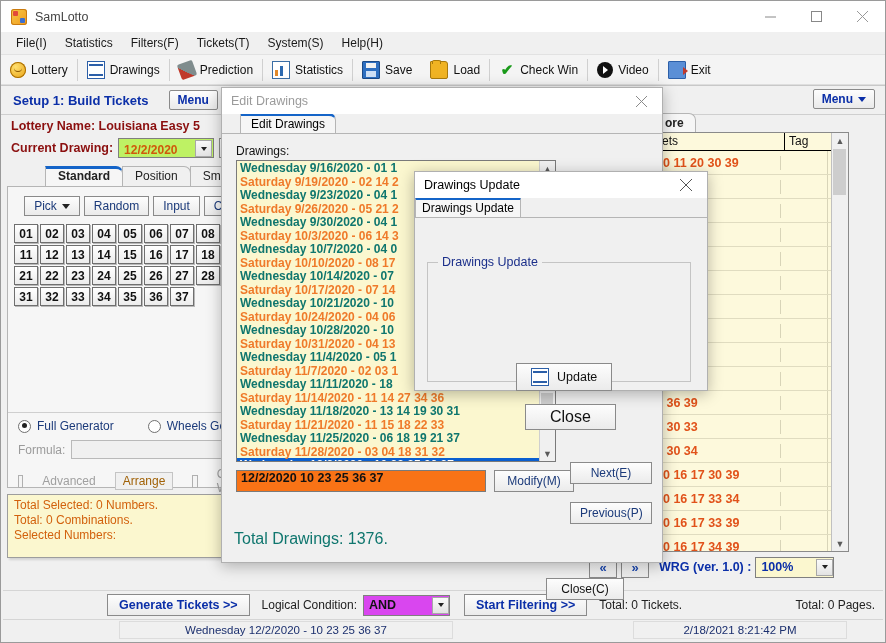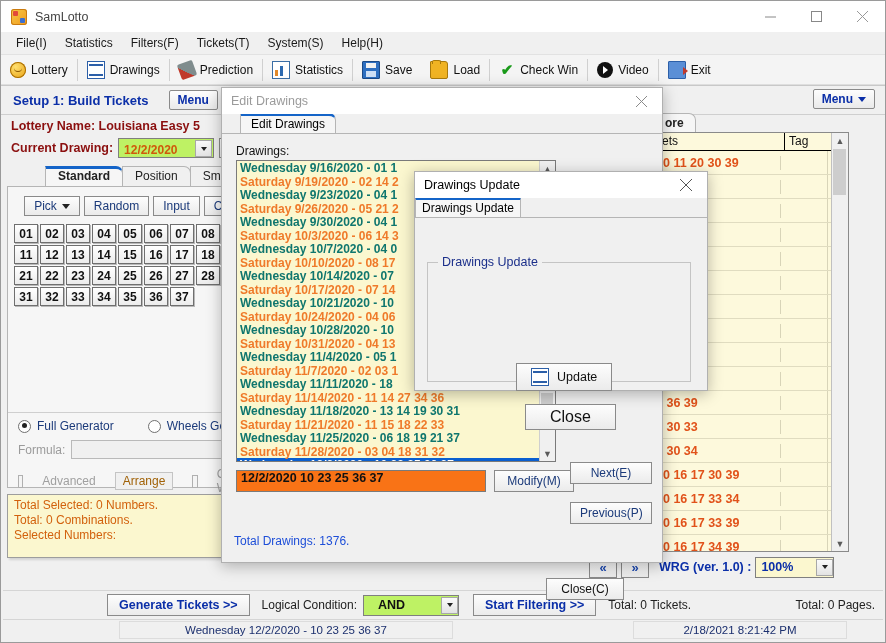--- a/index.html
+++ b/index.html
@@ -125,21 +125,21 @@
   .navbtn{width:26px;height:20px;border:1px solid #8a8a8a;background:linear-gradient(#fdfdfd,#ebebeb);
       display:flex;align-items:center;justify-content:center;color:#1c48b0;font-weight:bold;font-size:13px;}
   .wrg{font-weight:bold;color:#0b2fa8;font-size:12.5px;margin-left:6px;}
   .zoombox{width:72px;height:19px;background:#fbf7cf;border:1px solid #7f7f7f;display:flex;align-items:center;justify-content:space-between;padding-left:5px;}
   .zoombox .v{font-weight:bold;color:#0b2fa8;font-size:12.5px;}
 
   .actionbar{position:absolute;left:2px;top:589px;width:880px;height:28px;background:#f0f0f0;display:flex;align-items:center;
       border-top:1px solid #d5d5d5;}
   .gbtn{border:1px solid #8a8a8a;background:linear-gradient(#fdfdfd,#ebebeb);padding:3px 11px;font-weight:bold;color:#0b2fa8;font-size:12.5px;}
   .lc-label{font-size:12px;color:#222;margin-left:12px;}
-  .lcbox{width:80px;height:19px;background:#bef264;border:1px solid #7f7f7f;display:flex;align-items:center;justify-content:space-between;padding-left:14px;margin-left:6px;}
+  .lcbox{width:80px;height:19px;background:#d946ef;border:1px solid #7f7f7f;display:flex;align-items:center;justify-content:space-between;padding-left:5px;margin-left:6px;}
   .lcbox .v{font-weight:bold;font-size:12.5px;color:#111;}
   .totals{font-size:12px;color:#222;margin-left:12px;}
 
   .statusbar{position:absolute;left:2px;bottom:2px;width:880px;height:20px;background:#f0f0f0;border-top:1px solid #d5d5d5;
      display:flex;align-items:center;}
   .sb-cell{height:16px;display:flex;align-items:center;padding:0 6px;font-size:11.5px;color:#1b2f6e;border:1px solid #dcdcdc;}
 
   
   .dlg{position:absolute;background:#f0f0f0;border:1px solid #b0b0b0;box-shadow:0 3px 14px rgba(0,0,0,.28);}
   .dlg-title{height:26px;background:#fff;display:flex;align-items:center;position:relative;}
@@ -155,21 +155,21 @@
   .dlist{position:absolute;left:14px;top:26px;width:318px;height:300px;background:#fbf7cf;border:1px solid #7a7a7a;overflow:hidden;}
   .drow{height:13.5px;font-weight:bold;font-size:12px;padding-left:3px;white-space:nowrap;}
   .drow.wed{color:#0f766e;}
   .drow.sat{color:#ef7a2a;}
   .drow.sel{background:#0a5fd0;color:#fff;}
   .dscroll{position:absolute;right:0;top:0;width:15px;height:300px;background:#f0f0f0;border-left:1px solid #cfcfcf;}
   .dthumb{position:absolute;left:1px;top:232px;width:12px;height:30px;background:#cdcdcd;}
   .dtext{position:absolute;left:14px;top:336px;width:244px;height:20px;background:#f97316;border:1px solid #7a7a7a;
       display:flex;padding-left:4px;font-weight:bold;font-size:12.5px;color:#111;}
   .dbtn{border:1px solid #8a8a8a;background:linear-gradient(#fdfdfd,#ebebeb);font-size:12px;color:#1b3a7a;padding:3px 9px;}
-  .totdraw{position:absolute;left:12px;bottom:14px;font-size:12px;color:#1d4ed8;}
+  .totdraw{position:absolute;left:12px;bottom:14px;font-size:16px;color:#0f766e;}
 
   #updDlg{left:413px;top:170px;width:292px;height:218px;}
   .upd-tab{padding:1px 6px 2px 6px;font-size:12px;background:#f6f6f6;border:1px solid #b5b5b5;border-bottom:none;
       border-top:3px solid #1464c8;}
   .group{position:absolute;left:12px;top:44px;width:262px;height:118px;border:1px solid #c4c4c4;}
   .group-legend{position:absolute;left:10px;top:-8px;background:#f0f0f0;padding:0 4px;font-size:12.5px;color:#1b2f8a;}
   .upd-btn{position:absolute;left:88px;top:100px;border:1px solid #8a8a8a;background:linear-gradient(#fdfdfd,#ebebeb);
       display:flex;align-items:center;gap:8px;padding:4px 14px;font-size:12.5px;color:#111;}
   .close-btn{position:absolute;left:110px;top:186px;border:1px solid #8a8a8a;background:linear-gradient(#fdfdfd,#ebebeb);
       padding:3px 24px;font-size:16px;color:#111;}

